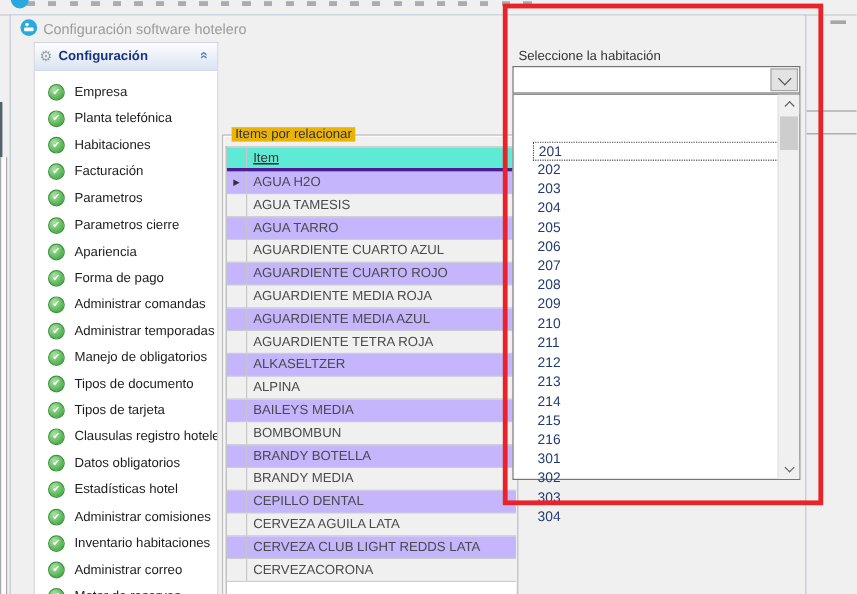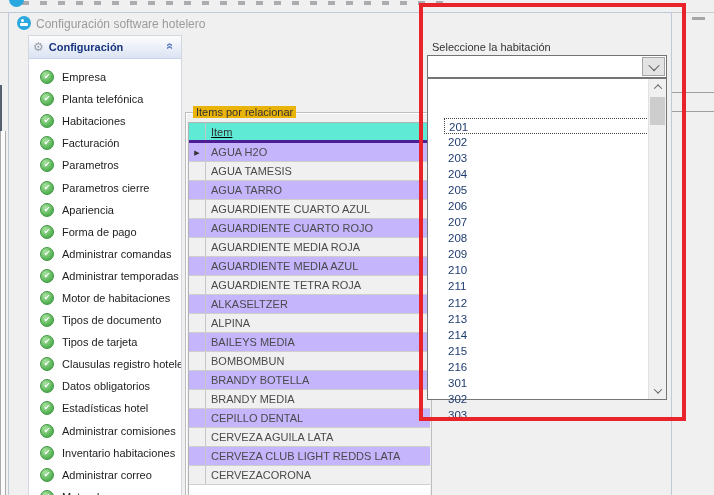--- a/index.html
+++ b/index.html
@@ -167,21 +167,21 @@
     <span class="side-label">Administrar comandas</span>
   </div>
 
   <div class="side-item">
     <span class="check-icon">✔</span>
     <span class="side-label">Administrar temporadas</span>
   </div>
 
   <div class="side-item">
     <span class="check-icon">✔</span>
-    <span class="side-label">Motor de habitaciones</span>
+    <span class="side-label">Manejo de obligatorios</span>
   </div>
 
   <div class="side-item">
     <span class="check-icon">✔</span>
     <span class="side-label">Tipos de documento</span>
   </div>
 
   <div class="side-item">
     <span class="check-icon">✔</span>
     <span class="side-label">Tipos de tarjeta</span>
@@ -404,20 +404,21 @@
   <div class="option">215</div>
 
   <div class="option">216</div>
 
   <div class="option">301</div>
 
   <div class="option">302</div>
 
   <div class="option">303</div>
 
+  <div class="option">304</div>
 </div>
     <div class="vscroll">
       <div class="scroll-btn up">
         <span class="chev up"></span>
       </div>
       <div class="scroll-thumb"></div>
       <div class="scroll-btn down">
         <span class="chev down"></span>
       </div>
     </div>

